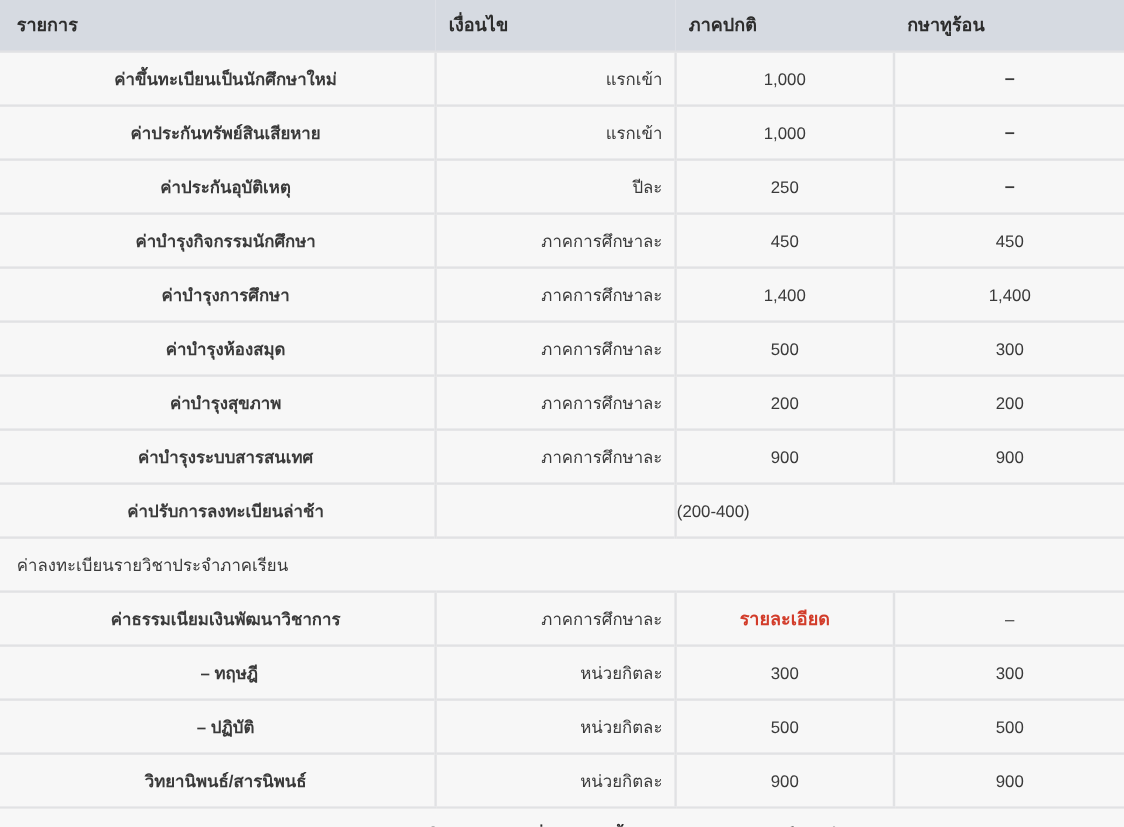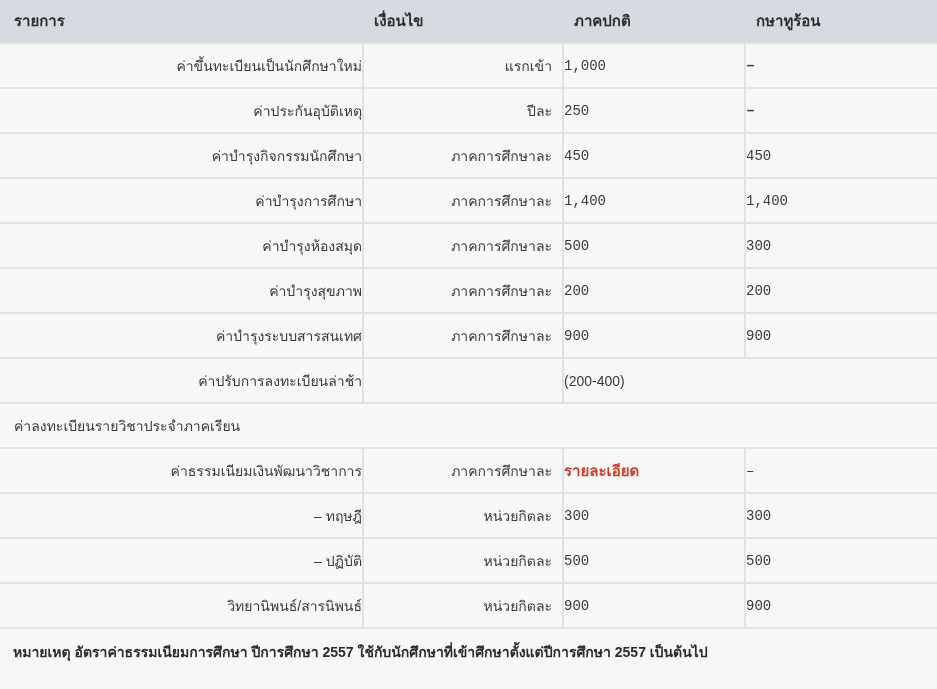--- a/index.html
+++ b/index.html
@@ -49,24 +49,24 @@
     border-top:2px solid var(--border);
     font-size:14px;
     color:var(--text);
     vertical-align:middle;
     padding:0;
     overflow:hidden;
     white-space:nowrap;
   }
   tbody tr:last-child td{border-bottom:2px solid var(--border);}
   tbody td.vline{border-left:2px solid var(--border);}
-  td.item{text-align:right;padding-left:14px;}
+  td.item{text-align:center;padding-left:14px;font-weight:bold;}
   td.item.indent{padding-left:20px;margin-left:18px;}
   td.cond{text-align:right;padding-right:10px;}
-  td.val{text-align:left;font-family:Liberation Mono, monospace;}
+  td.val{text-align:center;}
   td.merged{text-align:left;}
   td.fullrow{text-align:left;padding-left:14px;}
   .bold-dash{font-weight:700;font-size:15px;}
   .link{
     color:var(--link-red);
     font-weight:700;
     font-size:15px;
     cursor:pointer;
   }
   .note{
@@ -95,20 +95,26 @@
       <tr>
         <th class="first">รายการ</th>
         <th>เงื่อนไข</th>
         <th>ภาคปกติ</th>
         <th>กษาทูร้อน</th>
       </tr>
     </thead>
     <tbody>
         <tr>
           <td class="item">ค่าขึ้นทะเบียนเป็นนักศึกษาใหม่</td>
+          <td class="cond vline">แรกเข้า</td>
+          <td class="val vline">1,000</td>
+          <td class="val vline bold-dash">–</td>
+        </tr>
+        <tr>
+          <td class="item">ค่าประกันทรัพย์สินเสียหาย</td>
           <td class="cond vline">แรกเข้า</td>
           <td class="val vline">1,000</td>
           <td class="val vline bold-dash">–</td>
         </tr>
         <tr>
           <td class="item">ค่าประกันอุบัติเหตุ</td>
           <td class="cond vline">ปีละ</td>
           <td class="val vline">250</td>
           <td class="val vline bold-dash">–</td>
         </tr>

